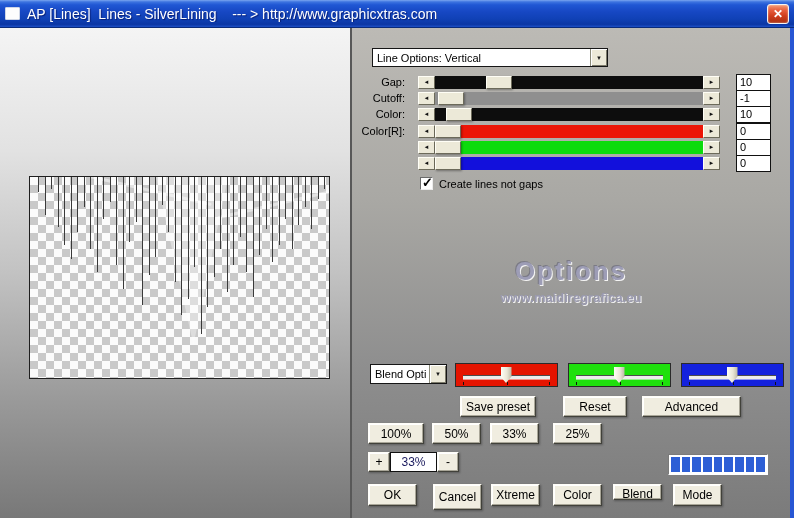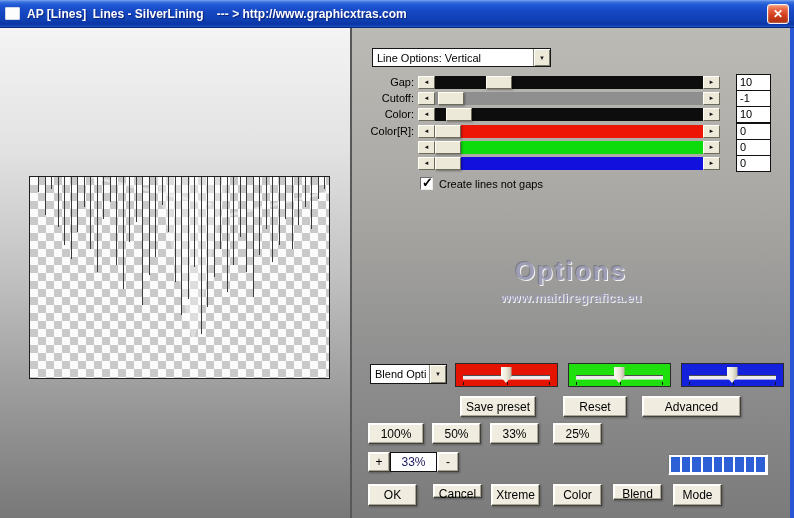--- a/index.html
+++ b/index.html
@@ -9,21 +9,21 @@
   .window { position:relative; width:794px; height:518px; overflow:hidden; background:#808080; }
 
   
   .titlebar {
     position:absolute; top:0; left:0; right:0; height:28px;
     display:flex; align-items:center; padding:0 5px;
     background:linear-gradient(180deg,#7ba6f0 0%,#3d74e0 7%,#2057d4 18%,#1748c4 42%,#1041b6 70%,#0b36a4 90%,#1d4fc6 100%);
     border-bottom:1px solid #092a7a;
   }
   .app-icon { width:15px; height:13px; background:#fdfdfd; border:1px solid #cfd6e6; border-radius:1px; margin-right:7px; flex:none; }
-  .title-text { color:#fff; font-weight:bold; font-size:12px; white-space:pre; text-shadow:1px 1px 1px rgba(0,0,60,.55); overflow:hidden; }
+  .title-text { color:#fff; font-weight:normal; font-size:14px; white-space:pre; text-shadow:1px 1px 1px rgba(0,0,60,.55); overflow:hidden; }
   .close-btn {
     margin-left:auto; width:22px; height:20px; flex:none;
     border:1px solid #f4f4f4; border-radius:3px;
     background:linear-gradient(180deg,#f49a74 0%,#e65c3c 30%,#d03d1d 60%,#a82e10 100%);
     color:#fff; font-weight:bold; font-size:12px; line-height:18px; text-align:center;
     box-shadow:inset 0 0 2px rgba(255,255,255,.65);
     cursor:default;
   }
 
   
@@ -50,33 +50,33 @@
 
   
   .controls-panel {
     flex:1; position:relative;
     background:linear-gradient(180deg,#bcbab5 0%,#a9a8a4 35%,#8f8f8f 68%,#7b7b7b 100%);
     border-right:4px solid #2856d4;
   }
 
   
   .combo { position:absolute; height:19px; background:#fff; border:1px solid #161616; display:flex; align-items:center; }
-  .combo-main { left:20px; top:20px; width:179px; }
+  .combo-main { left:20px; top:20px; width:236px; }
   .combo-blend { left:18px; top:336px; width:77px; height:20px; }
   .combo-text { flex:1; padding-left:4px; white-space:nowrap; overflow:hidden; }
   .combo-arrow {
     width:17px; align-self:stretch; flex:none; background:#ece9d8; border-left:1px solid #8a8a7a;
     box-shadow:inset 1px 1px 0 #fff, inset -1px -1px 0 #7c7a6a;
     display:flex; align-items:center; justify-content:center; font-size:6px; color:#1a1a1a;
   }
 
   
   .slider-row { position:absolute; left:0; height:14px; display:flex; align-items:center; }
   .row0{top:47px} .row1{top:63px} .row2{top:79px} .row3{top:96px} .row4{top:112px} .row5{top:128px}
-  .slider-label { width:66px; text-align:right; padding-right:4px; flex:none; }
+  .slider-label { width:66px; text-align:right; padding-right:13px; flex:none; }
   .arrow-btn {
     width:17px; height:13px; flex:none; background:#ece9d8;
     border:1px solid; border-color:#fffef6 #6c6a5a #6c6a5a #fffef6;
     display:flex; align-items:center; justify-content:center; font-size:6px; color:#111;
   }
   .track { width:268px; height:13px; position:relative; flex:none; background:#0d0d0d; }
   .thumb {
     position:absolute; top:0; width:26px; height:13px; background:#ece9d8;
     border:1px solid; border-color:#fffef6 #6c6a5a #6c6a5a #fffef6;
     box-shadow:1px 1px 2px rgba(0,0,0,.35);
@@ -117,21 +117,21 @@
     position:absolute; height:21px; background:#f0ede0; color:#000;
     border:1px solid; border-color:#fffef8 #41413a #41413a #fffef8;
     box-shadow:inset -1px -1px 0 #a9a698, inset 1px 1px 0 #fff, 1px 1px 2px rgba(0,0,0,.3);
     font:12px "Liberation Sans",sans-serif; text-align:center; line-height:18px; cursor:default;
   }
   #btn-open{left:16px;top:368px;width:80px} #btn-save{left:108px;top:368px;width:76px}
   #btn-reset{left:211px;top:368px;width:64px} #btn-advanced{left:290px;top:368px;width:99px}
   #btn-z100{left:16px;top:395px;width:56px} #btn-z50{left:80px;top:395px;width:49px}
   #btn-z33{left:138px;top:395px;width:49px} #btn-z25{left:201px;top:395px;width:49px}
   #btn-plus{left:16px;top:424px;width:22px;height:20px} #btn-minus{left:85px;top:424px;width:22px;height:20px}
-  #btn-ok{left:16px;top:456px;width:49px;height:22px} #btn-cancel{left:81px;top:456px;width:49px;height:14px}
+  #btn-ok{left:16px;top:456px;width:49px;height:22px} #btn-cancel{left:81px;top:456px;width:49px;height:26px}
   #btn-xtreme{left:139px;top:456px;width:49px;height:22px} #btn-color{left:201px;top:456px;width:49px;height:22px}
   #btn-blend{left:261px;top:456px;width:49px;height:16px} #btn-mode{left:321px;top:456px;width:49px;height:22px}
 
   .zoom-field {
     position:absolute; left:38px; top:424px; width:47px; height:20px;
     background:#fff; border:1px solid #111; color:#1a1a5e;
     text-align:center; line-height:18px; font-size:12px;
   }
 
   

